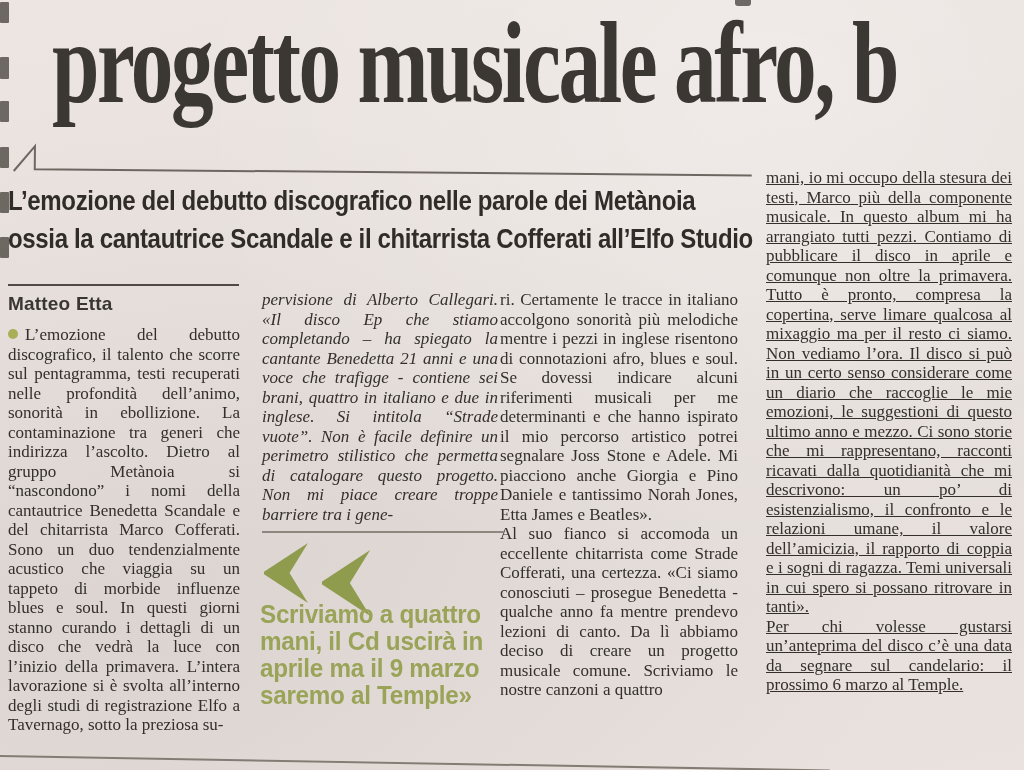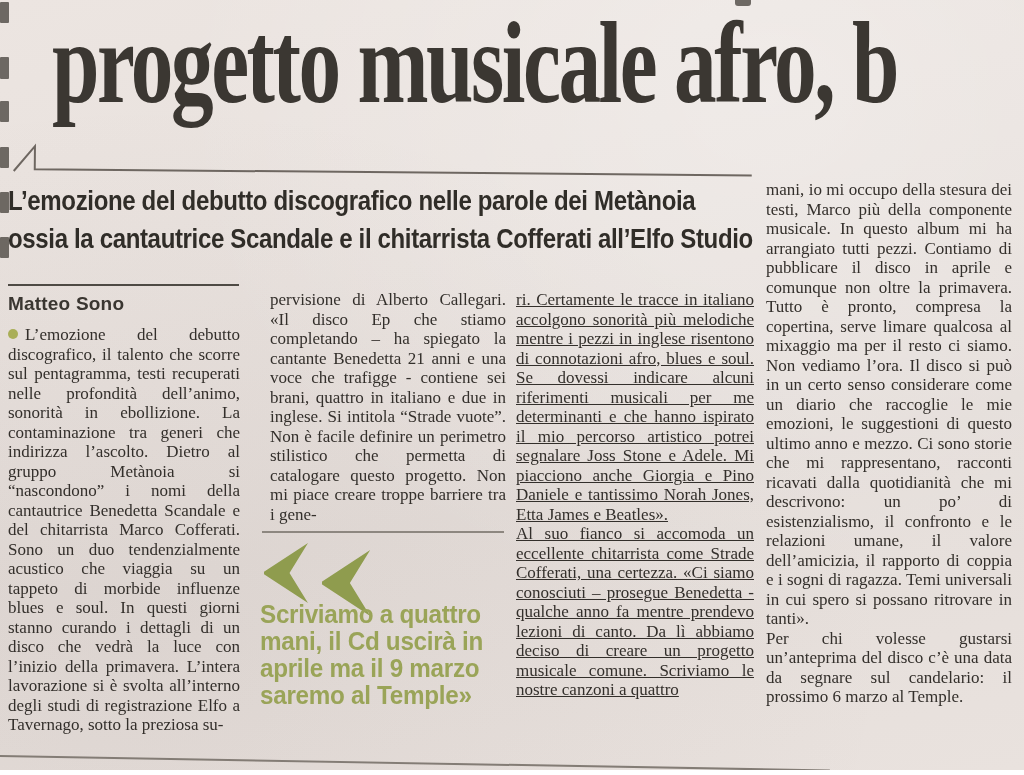--- a/index.html
+++ b/index.html
@@ -53,23 +53,23 @@
   .byline-rule{position:absolute;left:8px;top:284px;width:231px;height:2px;background:#4e4a44;}
   .byline{
     position:absolute;left:8px;top:293px;
     font-family:"Liberation Sans", sans-serif;
     font-weight:bold;font-size:19px;letter-spacing:0.2px;color:#3a3631;
   }
 
   .col{position:absolute;text-align:justify;font-size:17px;line-height:19.5px;color:#332f2b;}
   .col p{margin:0;}
   .col1{left:8px;top:325px;width:232px;}
-  .col2{left:270px;top:290px;width:236px;}
-  .col3{left:516px;top:290px;width:238px;text-decoration:underline;}
-  .col4{left:766px;top:180px;width:246px;}
+  .col2{left:262px;top:290px;width:236px;font-style:italic;}
+  .col3{left:500px;top:290px;width:238px;}
+  .col4{left:766px;top:168px;width:246px;text-decoration:underline;}
 
   .bullet{
     display:inline-block;width:10px;height:10px;border-radius:50%;
     background:#a9ae57;margin-right:7px;transform:translateY(-1px);
   }
 
   .pq-rule{position:absolute;left:262px;top:531px;width:242px;height:2px;background:#8d8780;}
   .chevrons{position:absolute;left:264px;top:543px;}
   .chev{
     display:inline-block;width:44px;height:60px;background:#8f9c4e;
@@ -108,21 +108,21 @@
   <svg class="flag-rule" width="742" height="32" viewBox="0 0 742 32">
     <path d="M2 29 L23 4 L23 27 L740 27" fill="none" stroke="#6e6761" stroke-width="2"></path>
   </svg>
 
   <div class="subhead">
     <div>L’emozione del debutto discografico nelle parole dei Metànoia</div>
     <div>ossia la cantautrice Scandale e il chitarrista Cofferati all’Elfo Studio</div>
   </div>
 
   <div class="byline-rule"></div>
-  <div class="byline">Matteo Sono</div>
+  <div class="byline">Matteo Etta</div>
 
   <div class="col col1">
     <p><span class="bullet"></span><span>L’emozione del debutto discografico, il talento che scorre sul pentagramma, testi recuperati nelle profondità dell’animo, sonorità in ebollizione. La contaminazione tra generi che indirizza l’ascolto. Dietro al gruppo Metànoia si “nascondono” i nomi della cantautrice Benedetta Scandale e del chitarrista Marco Cofferati. Sono un duo tendenzialmente acustico che viaggia su un tappeto di morbide influenze blues e soul. In questi giorni stanno curando i dettagli di un disco che vedrà la luce con l’inizio della primavera. L’intera lavorazione si è svolta all’interno degli studi di registrazione Elfo a Tavernago, sotto la preziosa su-</span></p>
   </div>
 
   <div class="col col2">
     <p>pervisione di Alberto Callegari. «Il disco Ep che stiamo completando – ha spiegato la cantante Benedetta 21 anni e una voce che trafigge - contiene sei brani, quattro in italiano e due in inglese. Si intitola “Strade vuote”. Non è facile definire un perimetro stilistico che permetta di catalogare questo progetto. Non mi piace creare troppe barriere tra i gene-</p>
   </div>
 
   <div class="col col3">

